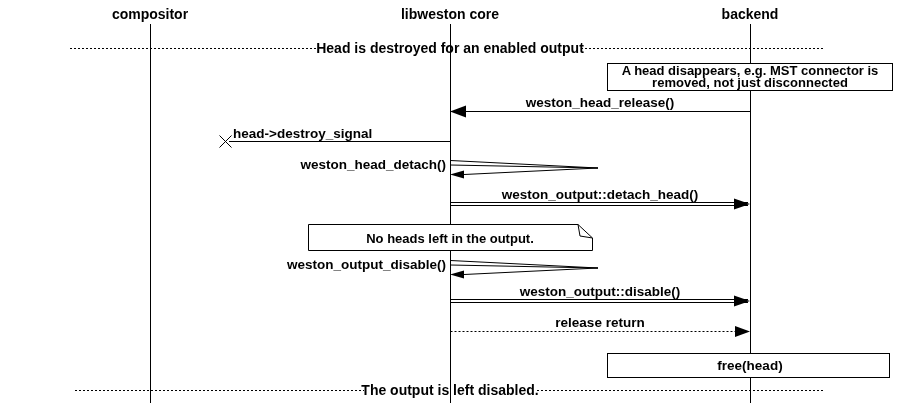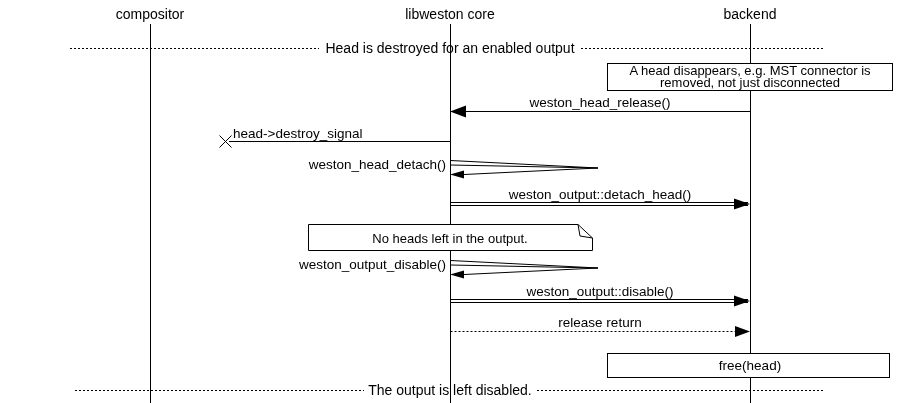--- a/index.html
+++ b/index.html
@@ -1,18 +1,19 @@
 <!DOCTYPE html>
 <html><head>
 <meta charset="utf-8">
 <style>
   html,body{margin:0;padding:0;background:#ffffff;}
   .diagram-wrap{
     width:900px;height:403px;position:relative;background:#ffffff;
     font-family:"Liberation Sans", sans-serif;
+    font-weight:bold;
   }
   svg{display:block;}
   text{
     font-family:"Liberation Sans", sans-serif;
     fill:#000000;
   }
   .participant-label{font-size:14px;}
   .divider-label{font-size:14px;}
   .msg-label{font-size:13.5px;}
   .note-label{font-size:13px;}

